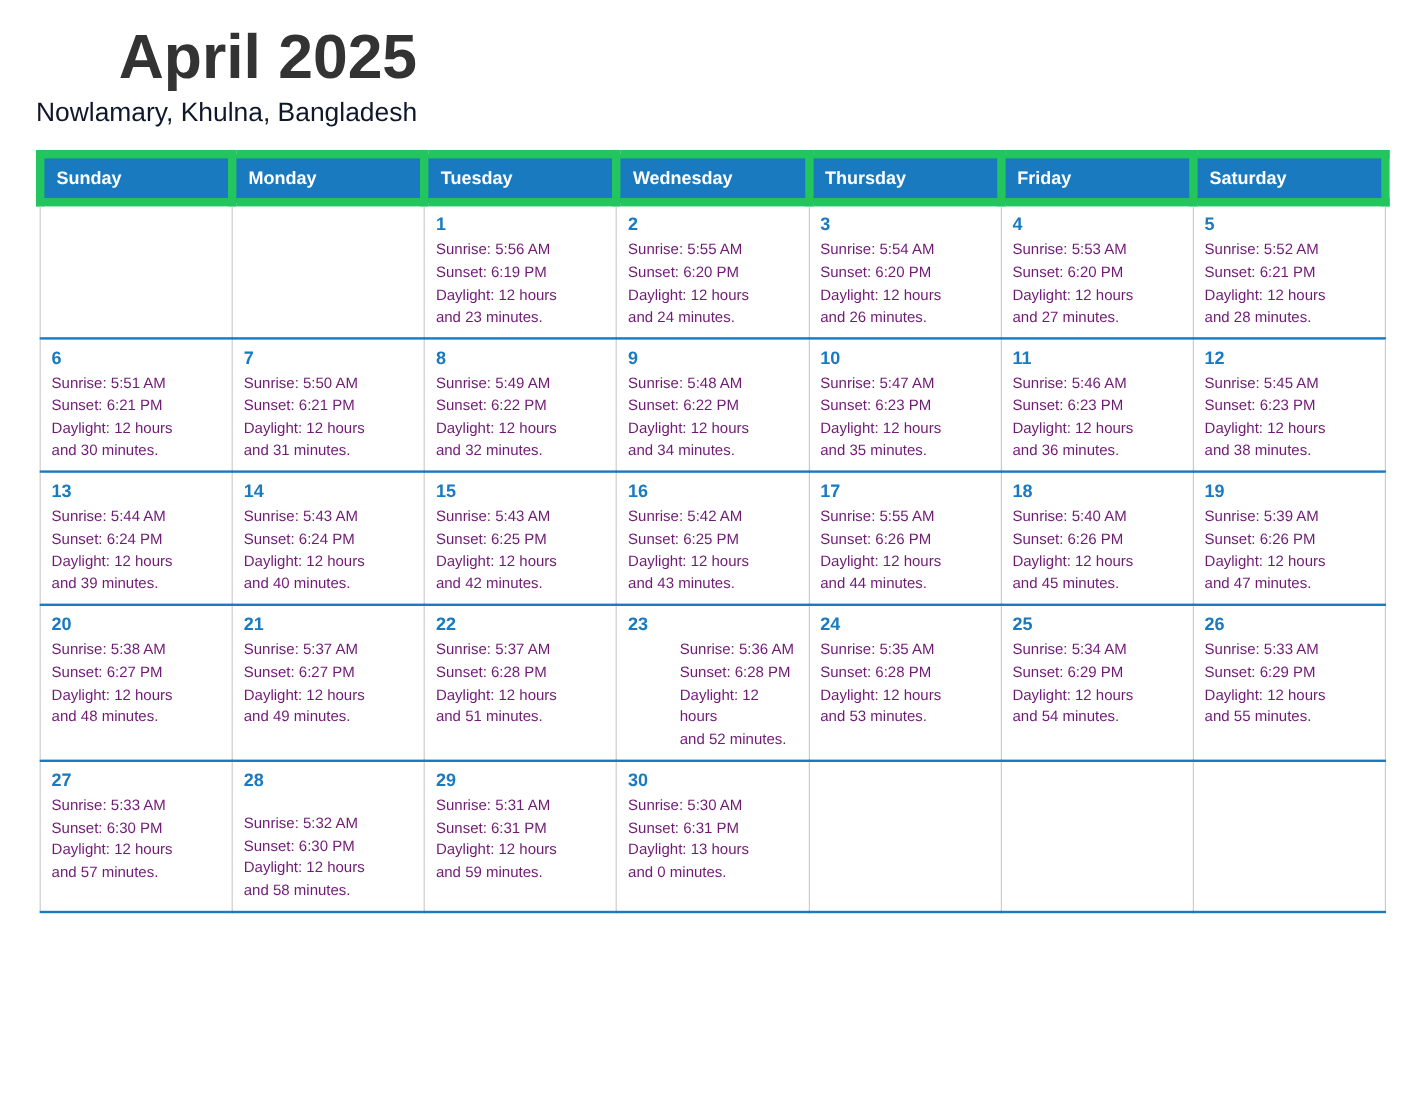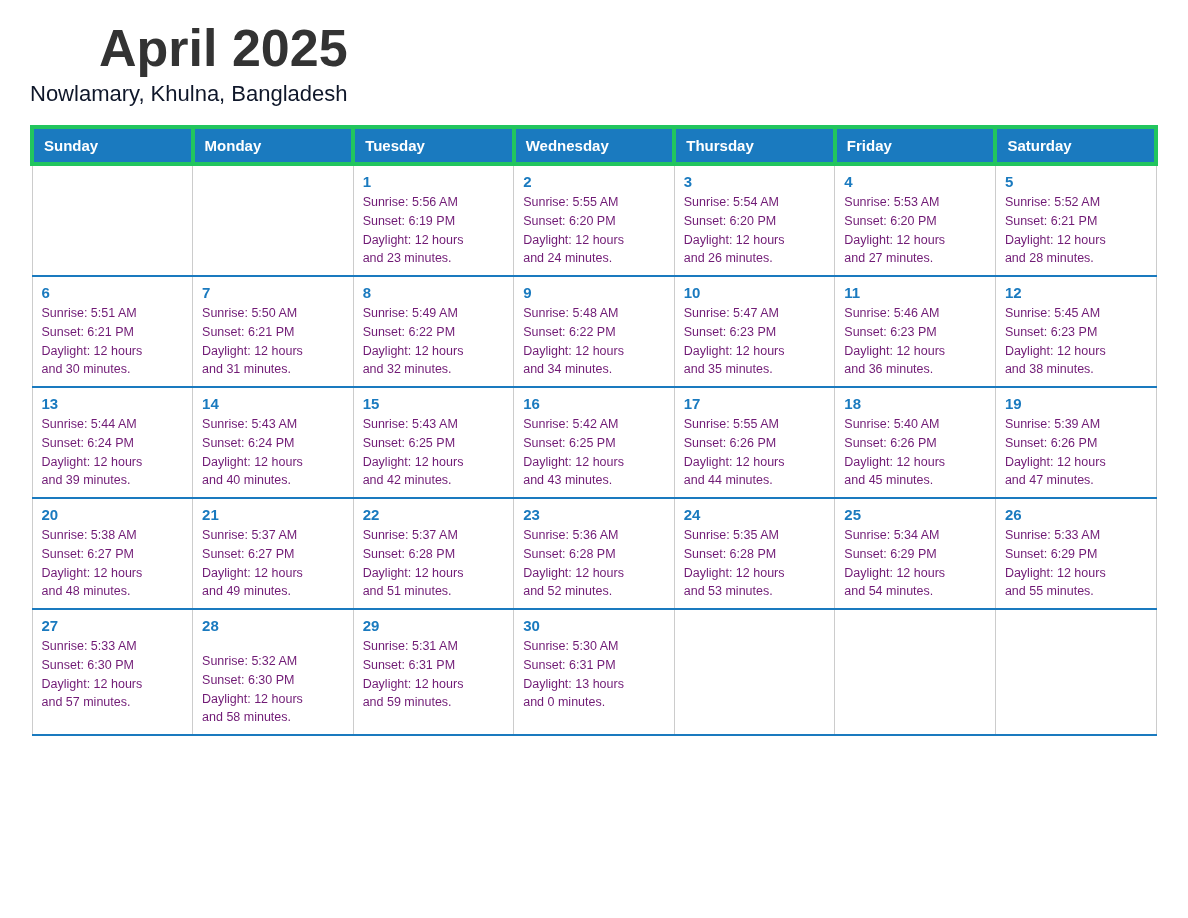--- a/index.html
+++ b/index.html
@@ -55,21 +55,21 @@
       border-collapse: collapse;
       border: 1px solid #ccc;
     }
     .calendar thead tr th {
       background-color: #1a7abf;
       color: #fff;
       font-size: 15px;
       font-weight: bold;
       padding: 8px 10px;
       text-align: left;
-      border: 4px solid #22c55e;
+      border: 7px solid #22c55e;
     }
     .calendar tbody tr td {
       width: 14.28%;
       vertical-align: top;
       padding: 7px 9px;
       border: 1px solid #ccc;
       font-size: 13px;
       color: #333;
       min-height: 100px;
     }
@@ -273,21 +273,21 @@
         </td>
         <td>
           <span class="day-number">22</span>
           <div class="day-info" style="white-space: pre-line;">Sunrise: 5:37 AM
 Sunset: 6:28 PM
 Daylight: 12 hours
 and 51 minutes.</div>
         </td>
         <td>
           <span class="day-number">23</span>
-          <div class="day-info" style="white-space: pre-line;">Sunrise: 5:36 AM
+          <div class="day-info" style="white-space: pre-line; margin-left: 43px;">Sunrise: 5:36 AM
 Sunset: 6:28 PM
 Daylight: 12 hours
 and 52 minutes.</div>
         </td>
         <td>
           <span class="day-number">24</span>
           <div class="day-info" style="white-space: pre-line;">Sunrise: 5:35 AM
 Sunset: 6:28 PM
 Daylight: 12 hours
 and 53 minutes.</div>

